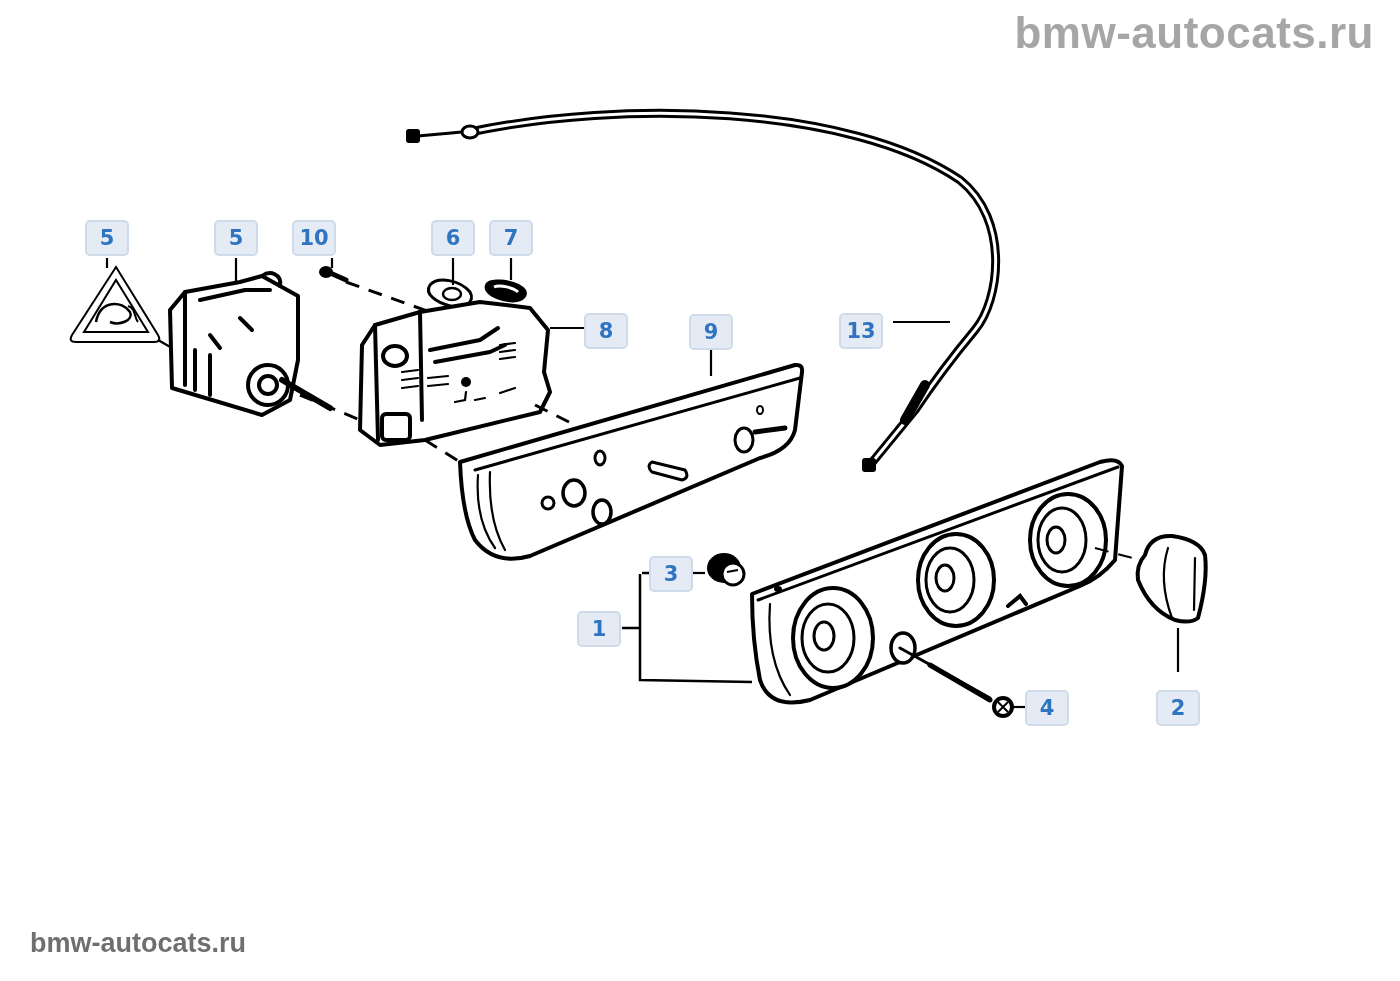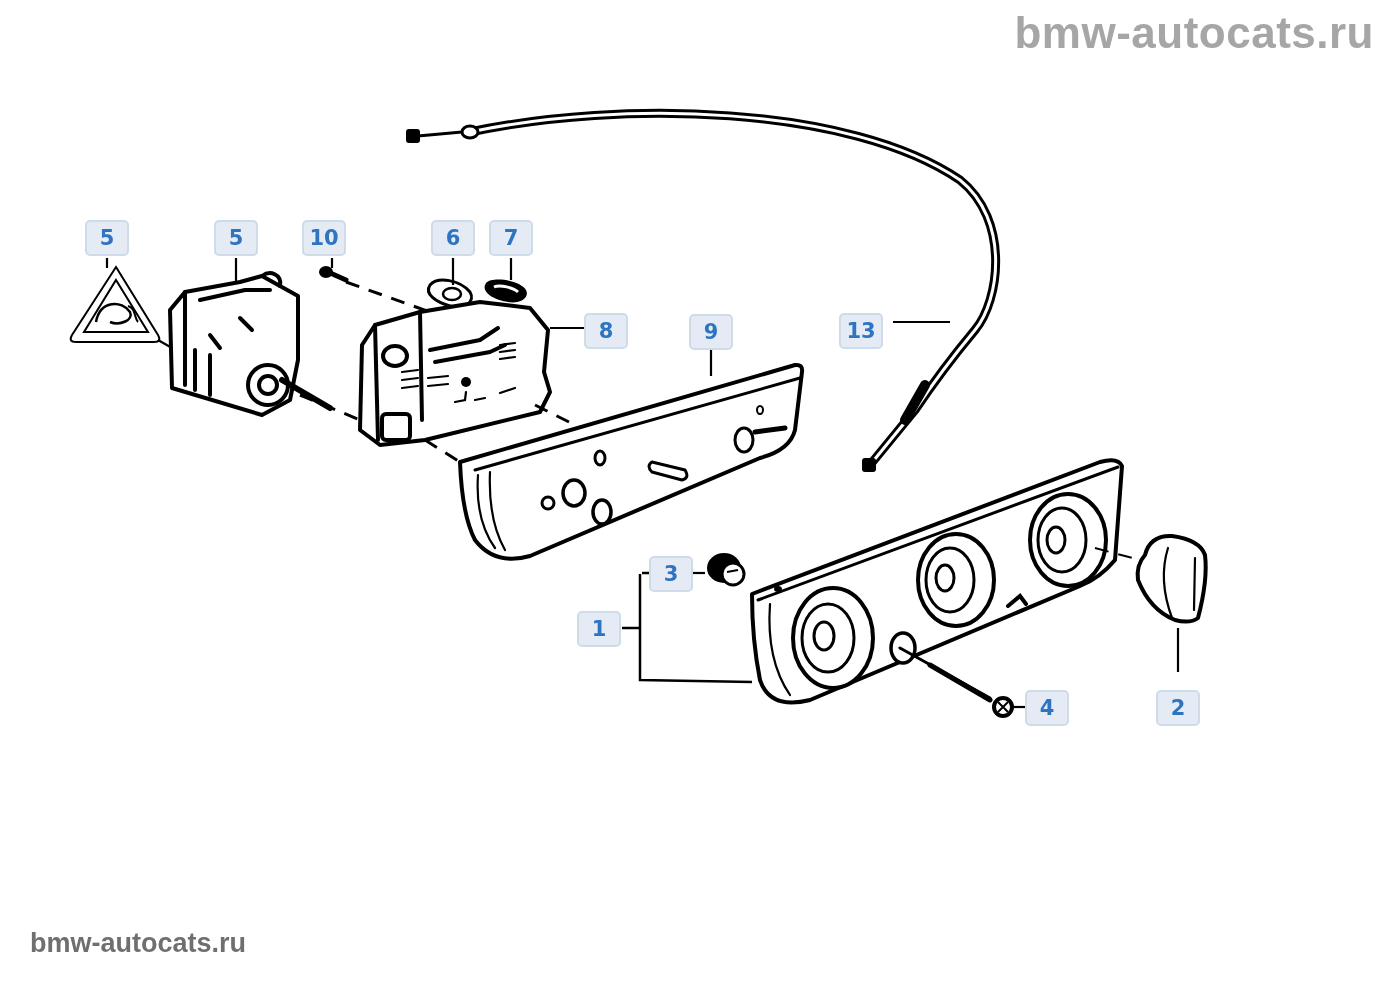--- a/index.html
+++ b/index.html
@@ -154,21 +154,21 @@
     <path class="leader" d="M893 322 L 950 322"></path>
     <path class="leader" d="M691 573 L 705 573"></path>
     <path class="leader" d="M642 573 L 650 573 M 640 574 L 640 680 L 752 682 M 622 628 L 640 628" style="stroke-width:2.5"></path>
     <path class="leader" d="M1012 707 L 1025 707"></path>
     <path class="leader" d="M1178 628 L 1178 672"></path>
   </g>
 </svg>
 
 <div class="callout" style="left:85px; top:220px;">5</div>
 <div class="callout" style="left:214px; top:220px;">5</div>
-<div class="callout" style="left:302px; top:220px;">10</div>
+<div class="callout" style="left:292px; top:220px;">10</div>
 <div class="callout" style="left:431px; top:220px;">6</div>
 <div class="callout" style="left:489px; top:220px;">7</div>
 <div class="callout" style="left:584px; top:313px;">8</div>
 <div class="callout" style="left:689px; top:314px;">9</div>
 <div class="callout" style="left:839px; top:313px;">13</div>
 <div class="callout" style="left:649px; top:556px;">3</div>
 <div class="callout" style="left:577px; top:611px;">1</div>
 <div class="callout" style="left:1025px; top:690px;">4</div>
 <div class="callout" style="left:1156px; top:690px;">2</div>
 

